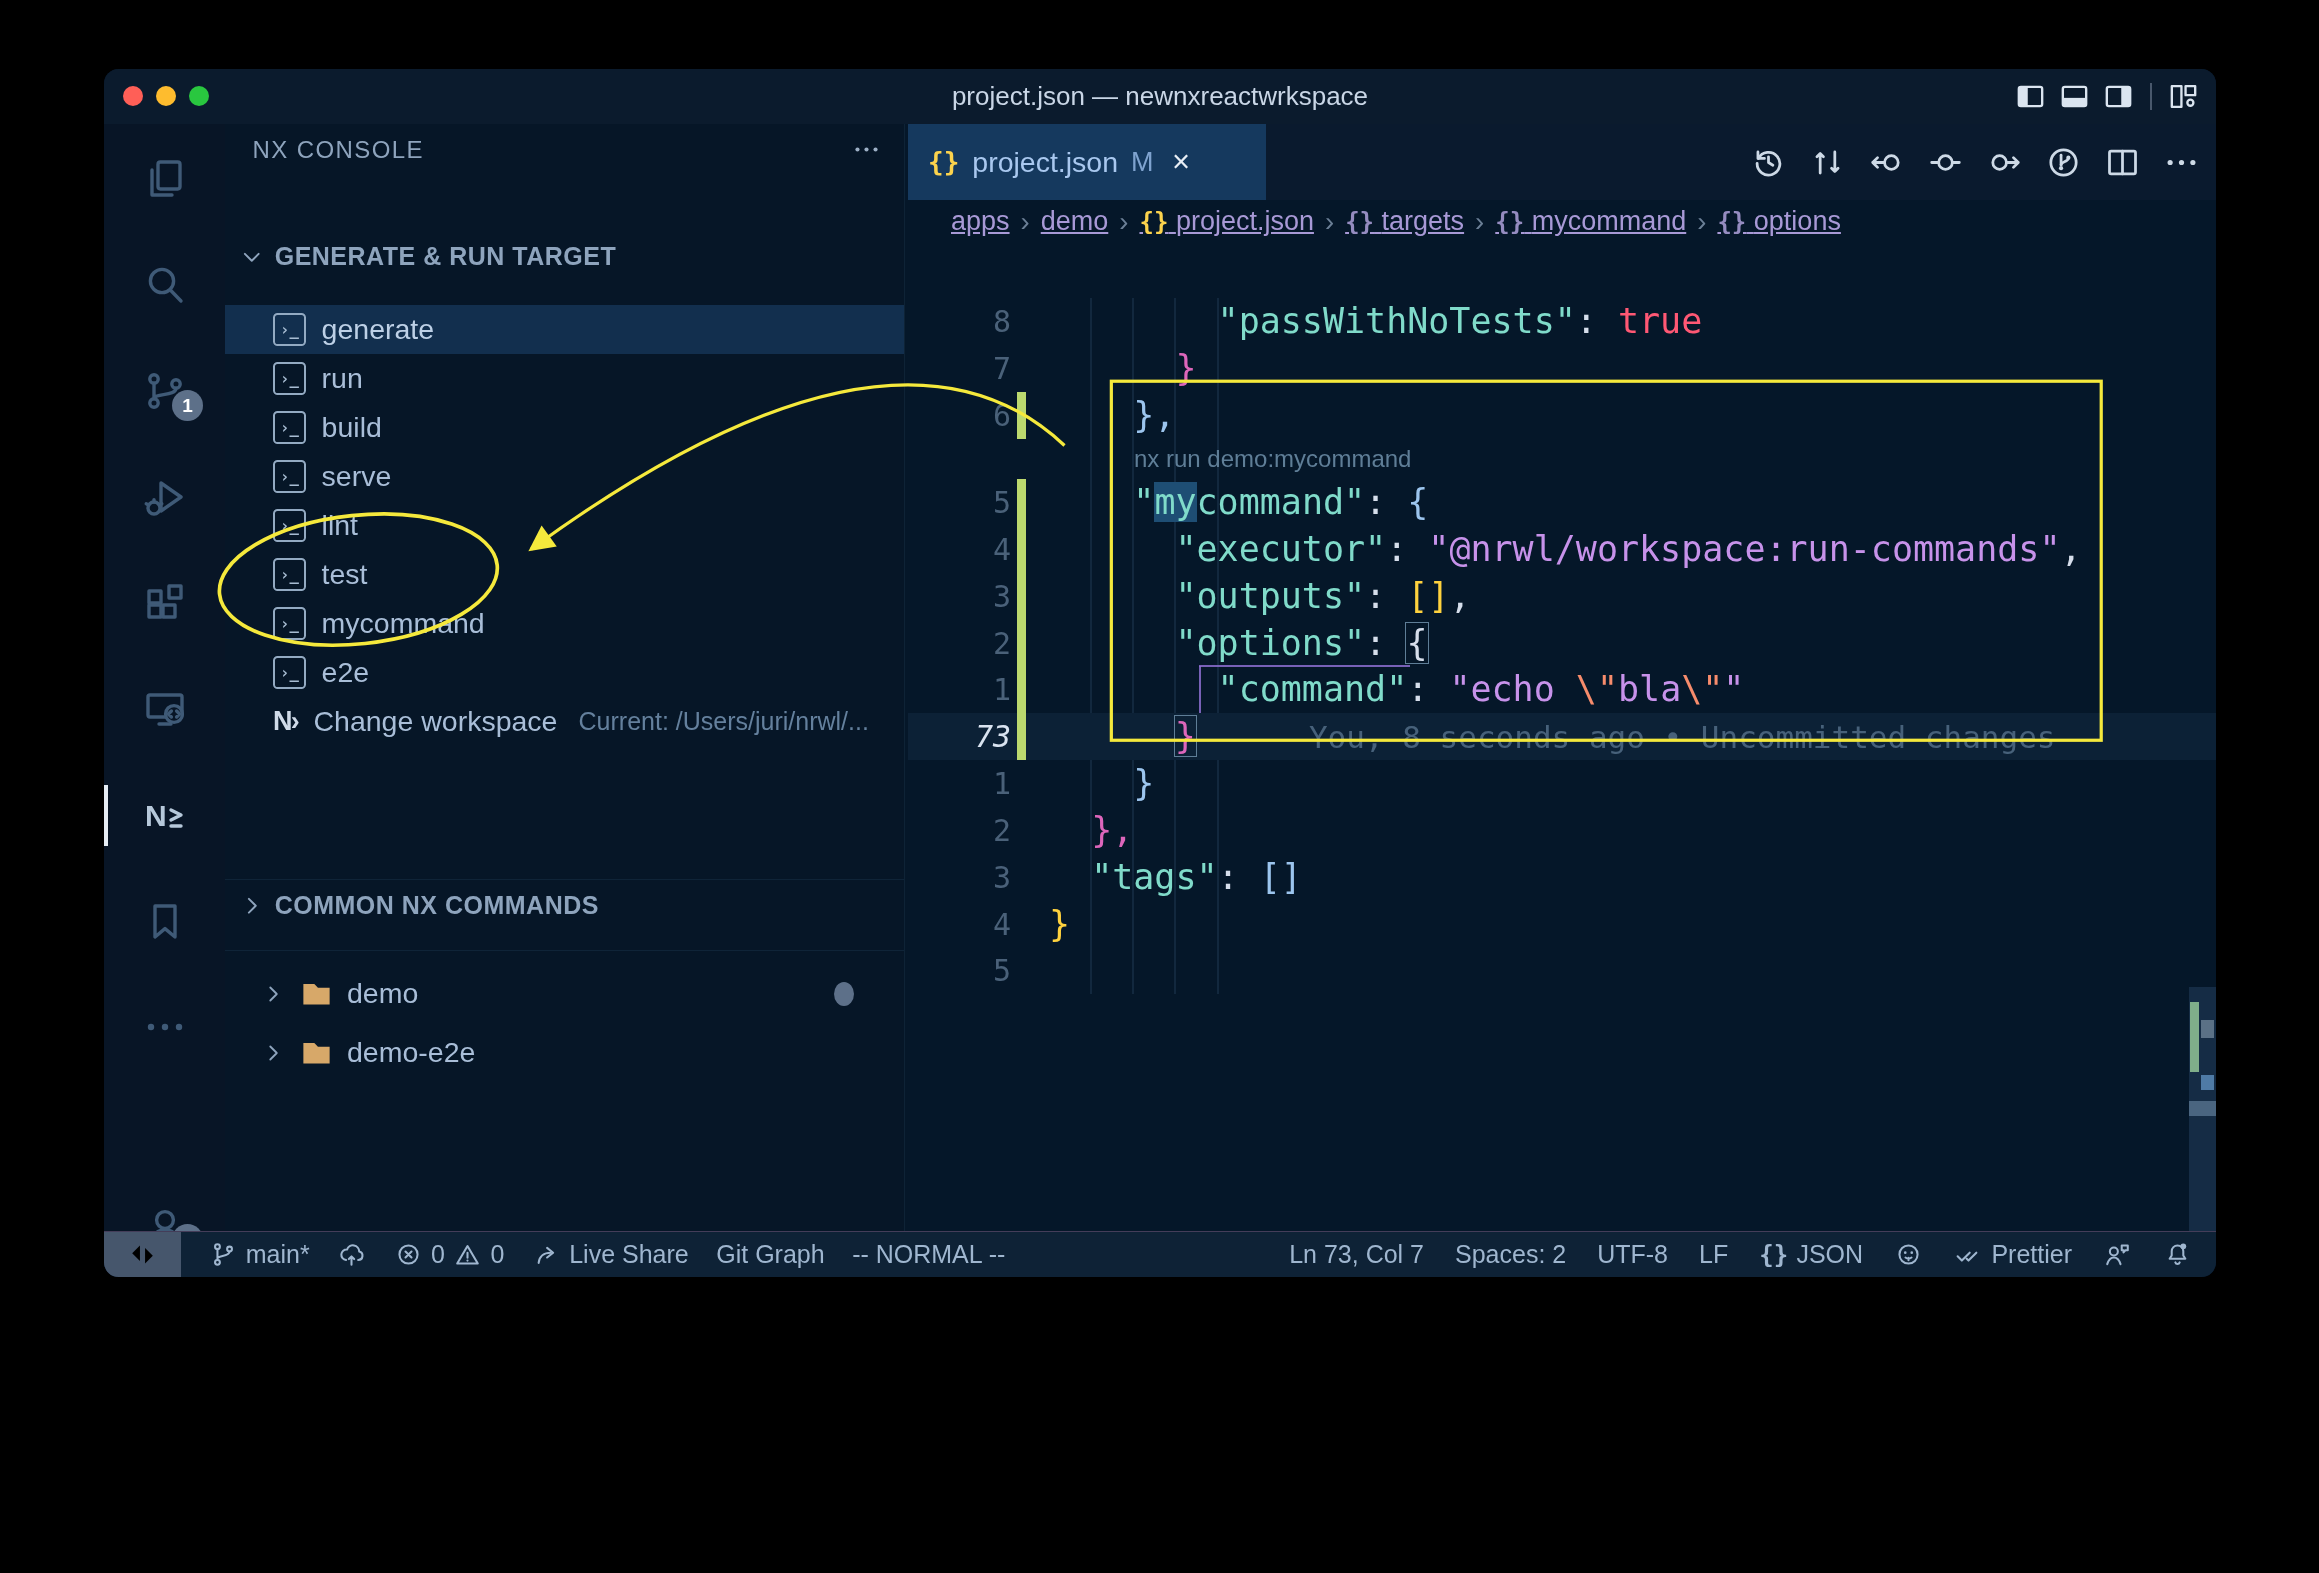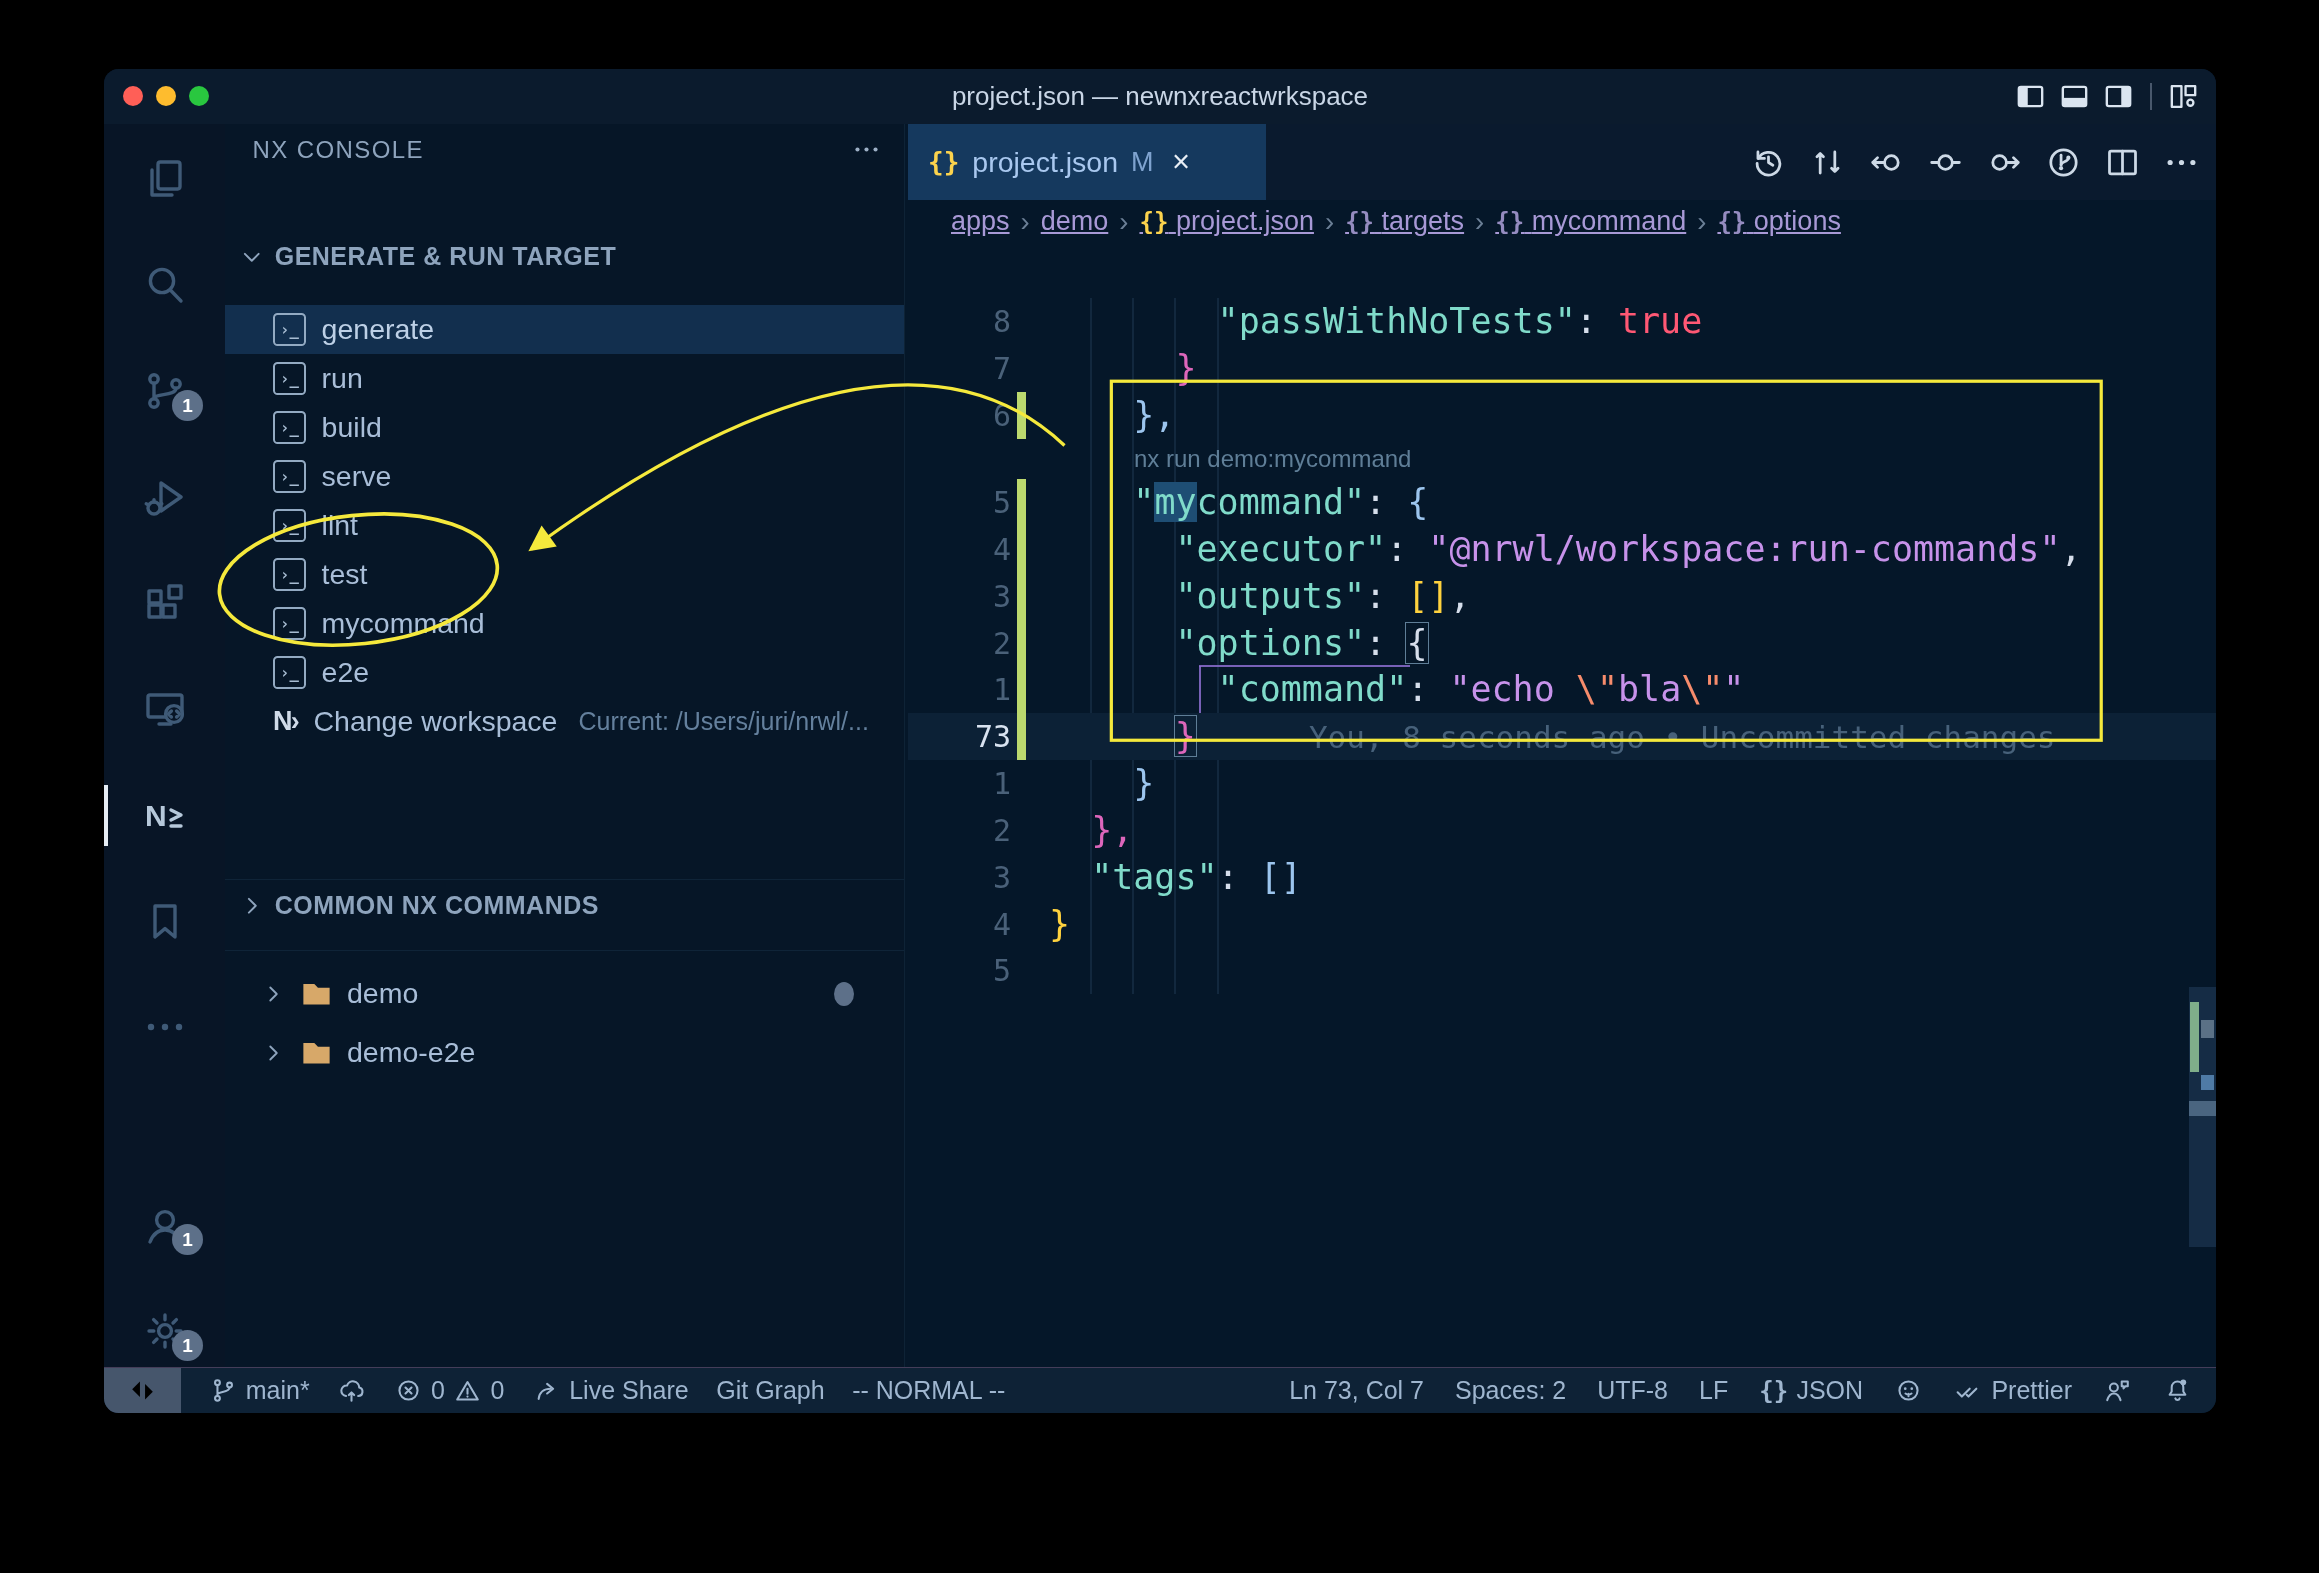--- a/index.html
+++ b/index.html
@@ -12,21 +12,21 @@
     --c-key:#80dbca; --c-str:#c792ea; --c-esc:#f78c6c; --c-bool:#ff5874; --c-pun:#d6deeb;
     --c-b1:#ffd23e; --c-b2:#dd66bb; --c-b3:#9cc5ee; --c-boxborder:#5f7e97;
     --c-crumb:#a899d6; --c-crumb-sep:#6b7f96; --c-crumb-yellow:#fcd34d; --c-crumb-brace:#958cc0;
     --c-tabtext:#a9c8ef; --c-tabmod:#7fa3cf;
     --c-side-text:#a9bed8; --c-side-header:#8ea4bd; --c-side-sel:#122f4e; --c-side-desc:#64809d;
     --c-folder:#d7a869; --c-status-text:#9fb6cf; --c-icon-dim:#3f5a77; --c-icon-bright:#b6c8da;
     --c-badge:#5d7089; --c-title-text:#c9d6e6; --c-scroll-h:#12426b; --c-guide:#12283e;
   }
   *{margin:0;padding:0;box-sizing:border-box;}
   body{width:2320px;height:1574px;background:var(--c-bg);font-family:"Liberation Sans",sans-serif;position:relative;overflow:hidden;}
-  .window{position:absolute;left:104px;top:69px;width:2112px;height:1344px;border-radius:14.7px;overflow:hidden;background:var(--c-editor);box-shadow:0 18.4px 55px rgba(0,0,0,.7);}
+  .window{position:absolute;left:104px;top:69px;width:2112px;height:1208px;border-radius:14.7px;overflow:hidden;background:var(--c-editor);box-shadow:0 18.4px 55px rgba(0,0,0,.7);}
   
   .titlebar{position:absolute;left:0;top:0;width:100%;height:55px;background:var(--c-titlebar);}
   .lights{position:absolute;left:19px;top:17.4px;display:flex;gap:13px;}
   .light{width:20px;height:20px;border-radius:50%;}
   .title-text{position:absolute;left:0;top:0;width:100%;height:55px;line-height:55px;text-align:center;color:var(--c-title-text);font-size:26px;}
   .tb-controls{position:absolute;right:16.5px;top:0;height:55px;display:flex;align-items:center;gap:11px;color:#dbe5f0;}
   .tb-controls .sep{width:1.8px;height:27.5px;background:#7d8aa0;opacity:.55;margin:0 3.7px;}
   .icon{display:inline-flex;align-items:center;justify-content:center;}
   .icon svg{stroke:currentColor;fill:none;stroke-width:1.7;stroke-linecap:round;stroke-linejoin:round;}
   
@@ -71,21 +71,21 @@
   .breadcrumb .bc-brace.yellow{color:var(--c-crumb-yellow);}
   .bc-item{cursor:pointer;text-decoration:underline;}
   
   .code-area{position:absolute;left:0;top:119px;right:0;bottom:0;}
   .guide{position:absolute;width:1.8px;background:var(--c-guide);}
   .guide.purple{background:#8d6fd0;opacity:.85;}
   .guide-h{position:absolute;height:1.8px;background:#8d6fd0;opacity:.85;}
   .code-row{position:absolute;left:0;right:0;height:47px;}
   .code-row.current{background:var(--c-linehl);}
   .code-row .num{position:absolute;left:0;top:0;width:103px;text-align:right;font-family:"DejaVu Sans Mono",monospace;font-size:30px;line-height:47px;color:var(--c-gutter);cursor:pointer;}
-  .code-row.current .num{color:var(--c-gutter-active);}
+  .code-row.current .num{color:var(--c-gutter-active);font-style:italic;}
   .code-row .chbar{position:absolute;left:109px;top:0;width:9.2px;height:47px;background:var(--c-changebar);}
   .code-row pre{position:absolute;left:141px;top:0;font-family:"DejaVu Sans Mono",monospace;font-size:35px;line-height:47px;white-space:pre;}
   .code-row.lens{height:40px;}
   .code-row.lens pre{left:226px;font-size:24px;line-height:40px;font-family:"Liberation Sans",sans-serif;color:var(--c-codelens);cursor:pointer;}
   .t-key{color:var(--c-key);} .t-pun{color:var(--c-pun);} .t-str{color:var(--c-str);}
   .t-esc{color:var(--c-esc);} .t-boo{color:var(--c-bool);}
   .t-b1{color:var(--c-b1);} .t-b2{color:var(--c-b2);} .t-b3{color:var(--c-b3);}
   .t-sel{color:var(--c-key);background:var(--c-selection);}
   .t-bxw{color:var(--c-pun);border:1.8px solid var(--c-boxborder);margin:-1.8px;}
   .t-bxp{color:var(--c-b2);border:1.8px solid var(--c-boxborder);margin:-1.8px;}

